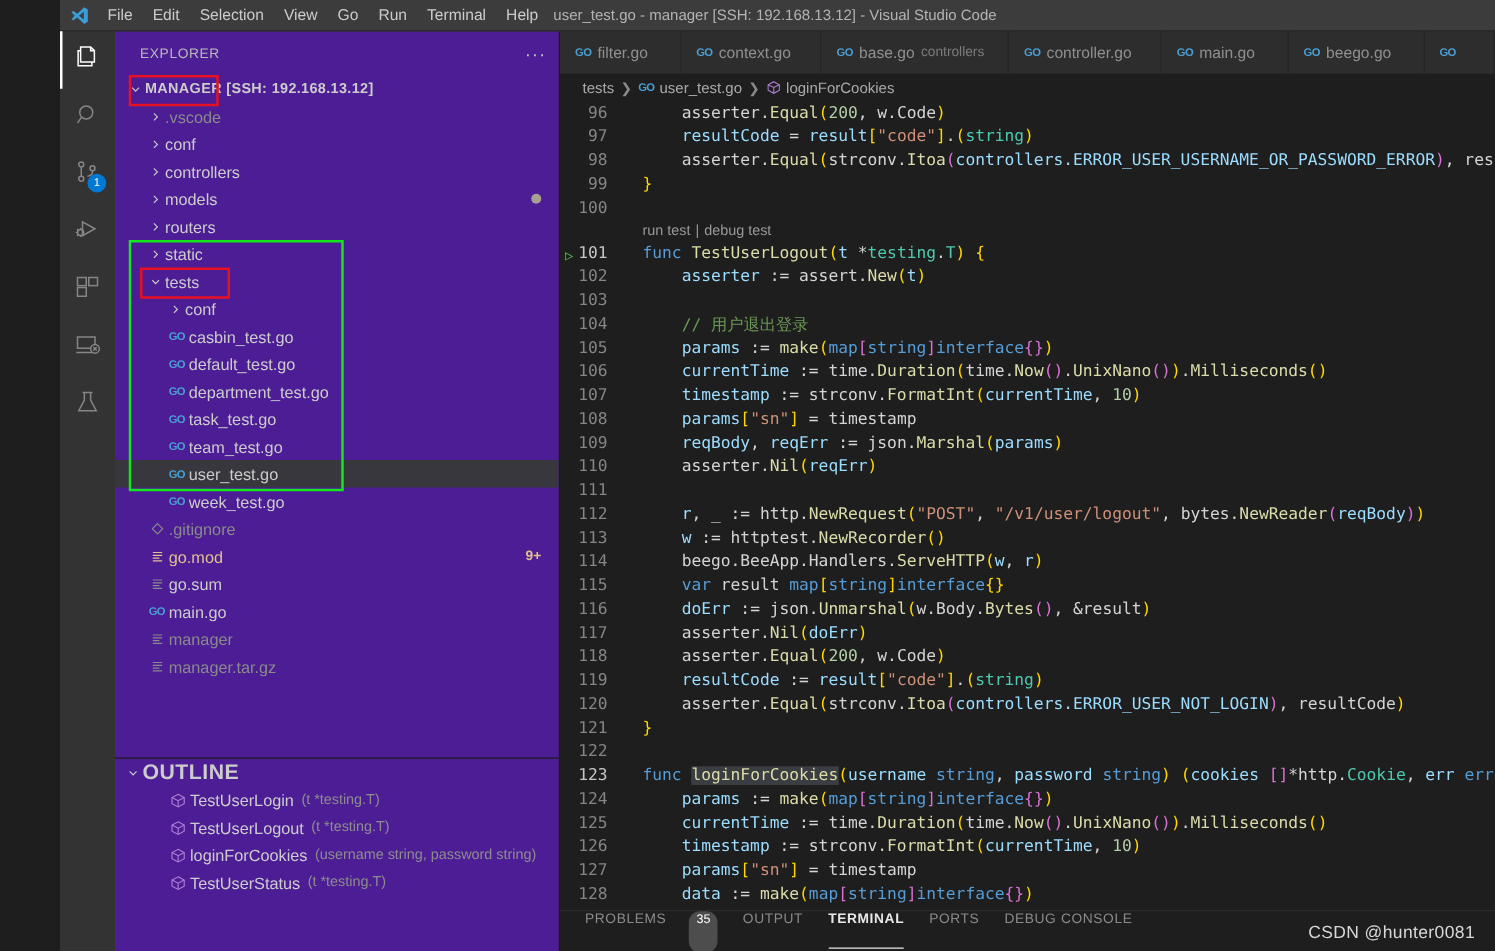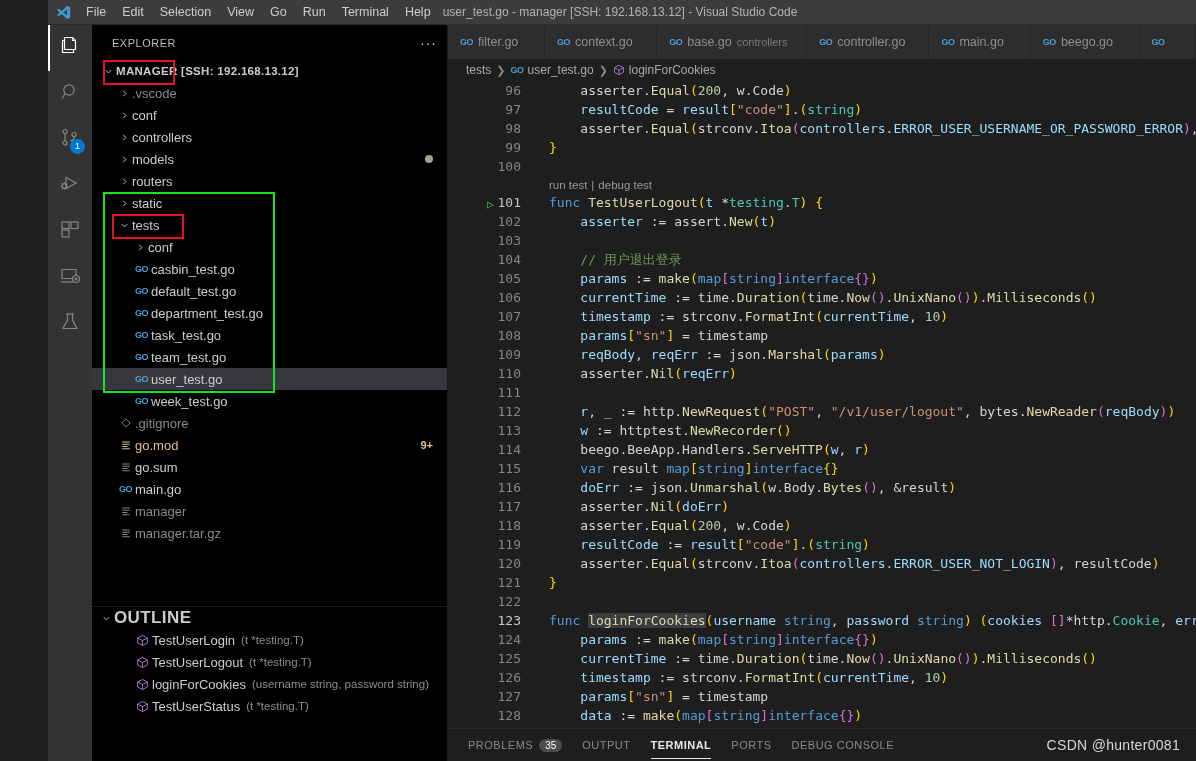--- a/index.html
+++ b/index.html
@@ -52,21 +52,21 @@
   .act-badge {
     position: absolute; right: 7px; bottom: 9px;
     background: #0078d4; color: #ffffff;
     font-size: 9px; line-height: 15px; text-align: center;
     min-width: 15px; height: 15px; border-radius: 8px;
     padding: 0 3px;
   }
 
   
   .sidebar {
-    width: 356px; min-width: 356px; background: #000000;
+    width: 356px; min-width: 356px; background: #4c1d95;
     display: flex; flex-direction: column;
     border-right: 1px solid #1b1b1b;
   }
   .sb-header {
     height: 35px; min-height: 35px;
     display: flex; align-items: center; justify-content: space-between;
     padding: 0 10px 0 20px;
   }
   .sb-title { font-size: 11px; letter-spacing: .5px; color: #bbbbbb; text-transform: uppercase; }
   .sb-actions { color: #cccccc; font-size: 14px; letter-spacing: 1px; cursor: pointer; line-height: 8px;}
@@ -127,21 +127,21 @@
   }
   .tab .tabdesc { color: #7b7b7b; font-size: 11px; }
 
   .breadcrumb {
     height: 22px; min-height: 22px; display: flex; align-items: center;
     padding-left: 18px; font-size: 12px; color: #a9a9a9; gap: 5px;
   }
   .bc-sep { color: #8a8a8a; font-size: 11px; }
   .bc-item { display: inline-flex; align-items: center; gap: 4px; cursor: pointer; }
 
-  .code-area { flex: 1; position: relative; overflow: hidden; background: #1e1e1e; margin-left: 35px; }
+  .code-area { flex: 1; position: relative; overflow: hidden; background: #1e1e1e; }
   .code-scroll { position: absolute; inset: 0; }
   .cline { height: 19px; display: flex; align-items: center; font-family: "DejaVu Sans Mono", monospace; font-size: 13px; white-space: pre; }
   .gutter {
     width: 54px; min-width: 54px; text-align: right; padding-right: 16px;
     color: #858585; font-family: "DejaVu Sans Mono", monospace; font-size: 13px;
     position: relative;
   }
   .gutter.cur { color: #c6c6c6; }
   .runmark { position: absolute; left: 4px; top: 1px; color: #4ec94e; font-size: 11px; line-height: 17px; }
   .ctext { padding-left: 12px; position: relative; }
@@ -167,21 +167,21 @@
 
   
   .panel {
     height: 33px; min-height: 33px; background: #1e1e1e;
     border-top: 1px solid #2b2b2b;
     display: flex; align-items: center; padding-left: 20px; position: relative;
   }
   .ptab {
     font-size: 11px; letter-spacing: .5px; text-transform: uppercase;
     color: #8a8a8a; margin-right: 20px; cursor: pointer; position: relative;
-    height: 33px; display: flex; align-items: center; gap: 6px;
+    height: 33px; display: flex; gap: 18px;
   }
   .ptab.active { color: #e7e7e7; font-weight: bold; }
   .ptab.active::after {
     content: ""; position: absolute; left: 0; right: 0; bottom: 3px; height: 1px; background: #e7e7e7;
   }
   .pbadge {
     background: #4d4d4d; color: #ffffff; border-radius: 9px;
     font-size: 10px; font-weight: normal; padding: 1px 6px; letter-spacing: 0;
   }
   .watermark {

